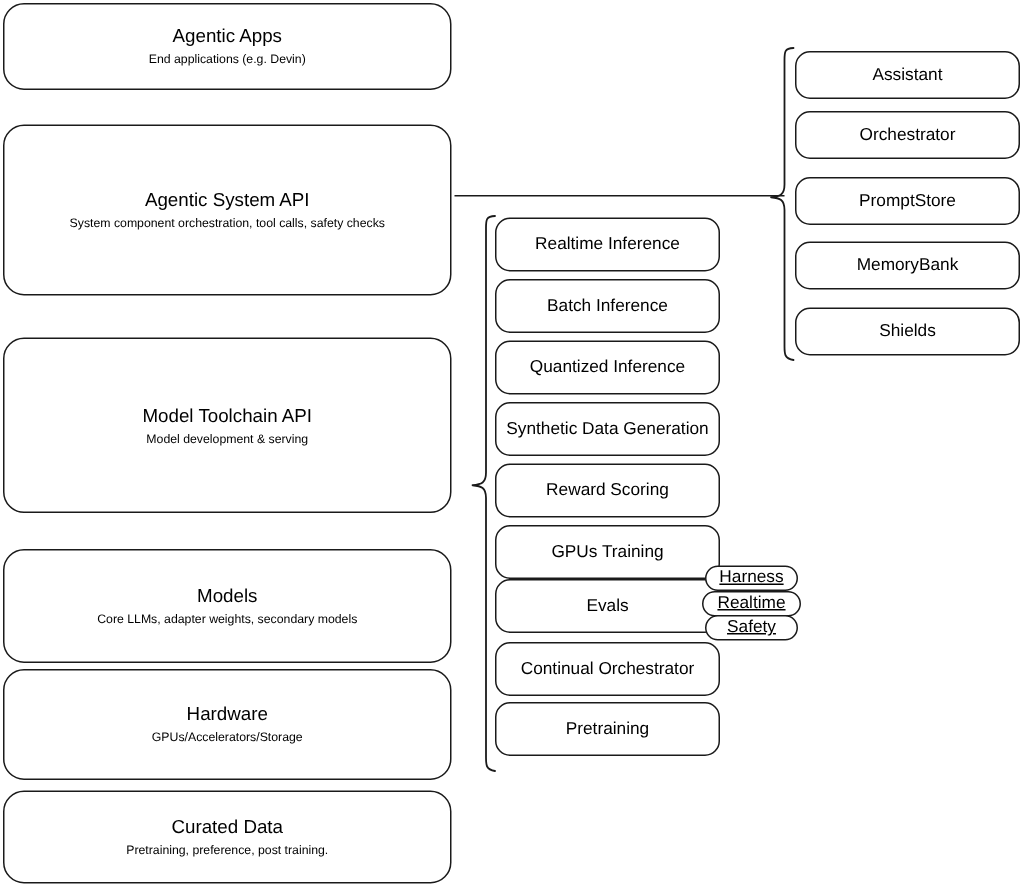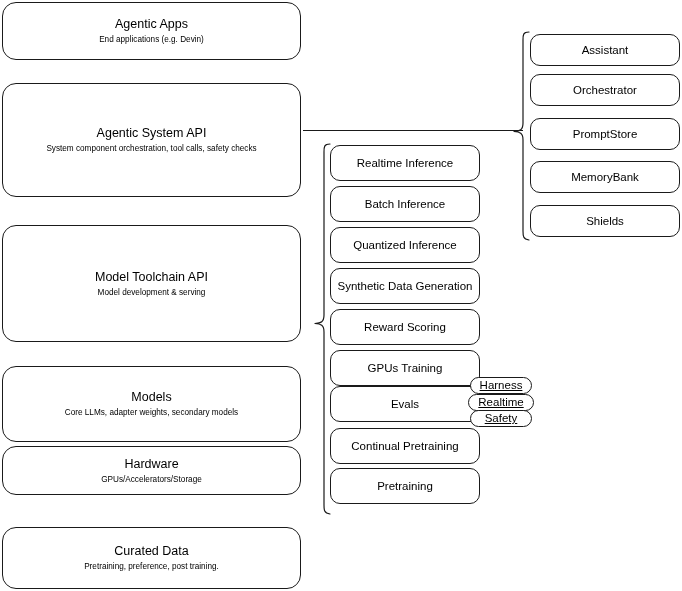--- a/index.html
+++ b/index.html
@@ -127,21 +127,21 @@
   <div class="box layer-box" style="top:225px;height:117px;">
     <div class="layer-title">Model Toolchain API</div>
     <div class="layer-sub">Model development &amp; serving</div>
   </div>
 
   <div class="box layer-box" style="top:366px;height:76px;">
     <div class="layer-title">Models</div>
     <div class="layer-sub">Core LLMs, adapter weights, secondary models</div>
   </div>
 
-  <div class="box layer-box" style="top:446px;height:49px;">
+  <div class="box layer-box" style="top:446px;height:74px;">
     <div class="layer-title">Hardware</div>
     <div class="layer-sub">GPUs/Accelerators/Storage</div>
   </div>
 
   <div class="box layer-box" style="top:527px;height:62px;">
     <div class="layer-title">Curated Data</div>
     <div class="layer-sub">Pretraining, preference, post training.</div>
   </div>
 
   <div class="connector" style="left:303px;top:130px;width:220px;"></div>
@@ -181,21 +181,21 @@
   <div class="box chip mid-box" style="top:309px;">
     <span>Reward Scoring</span>
   </div>
   <div class="box chip mid-box" style="top:350px;">
     <span>GPUs Training</span>
   </div>
   <div class="box chip mid-box" style="top:386px;">
     <span>Evals</span>
   </div>
   <div class="box chip mid-box" style="top:428px;">
-    <span>Continual Pretraining</span>
+    <span>Continual Orchestrator</span>
   </div>
   <div class="box chip mid-box" style="top:468px;">
     <span>Pretraining</span>
   </div>
 
   <div class="pill" style="left:470px;top:377px;width:62px;height:17px;">
     <span>Harness</span>
   </div>
   <div class="pill" style="left:468px;top:394px;width:66px;height:17px;">
     <span>Realtime</span>

